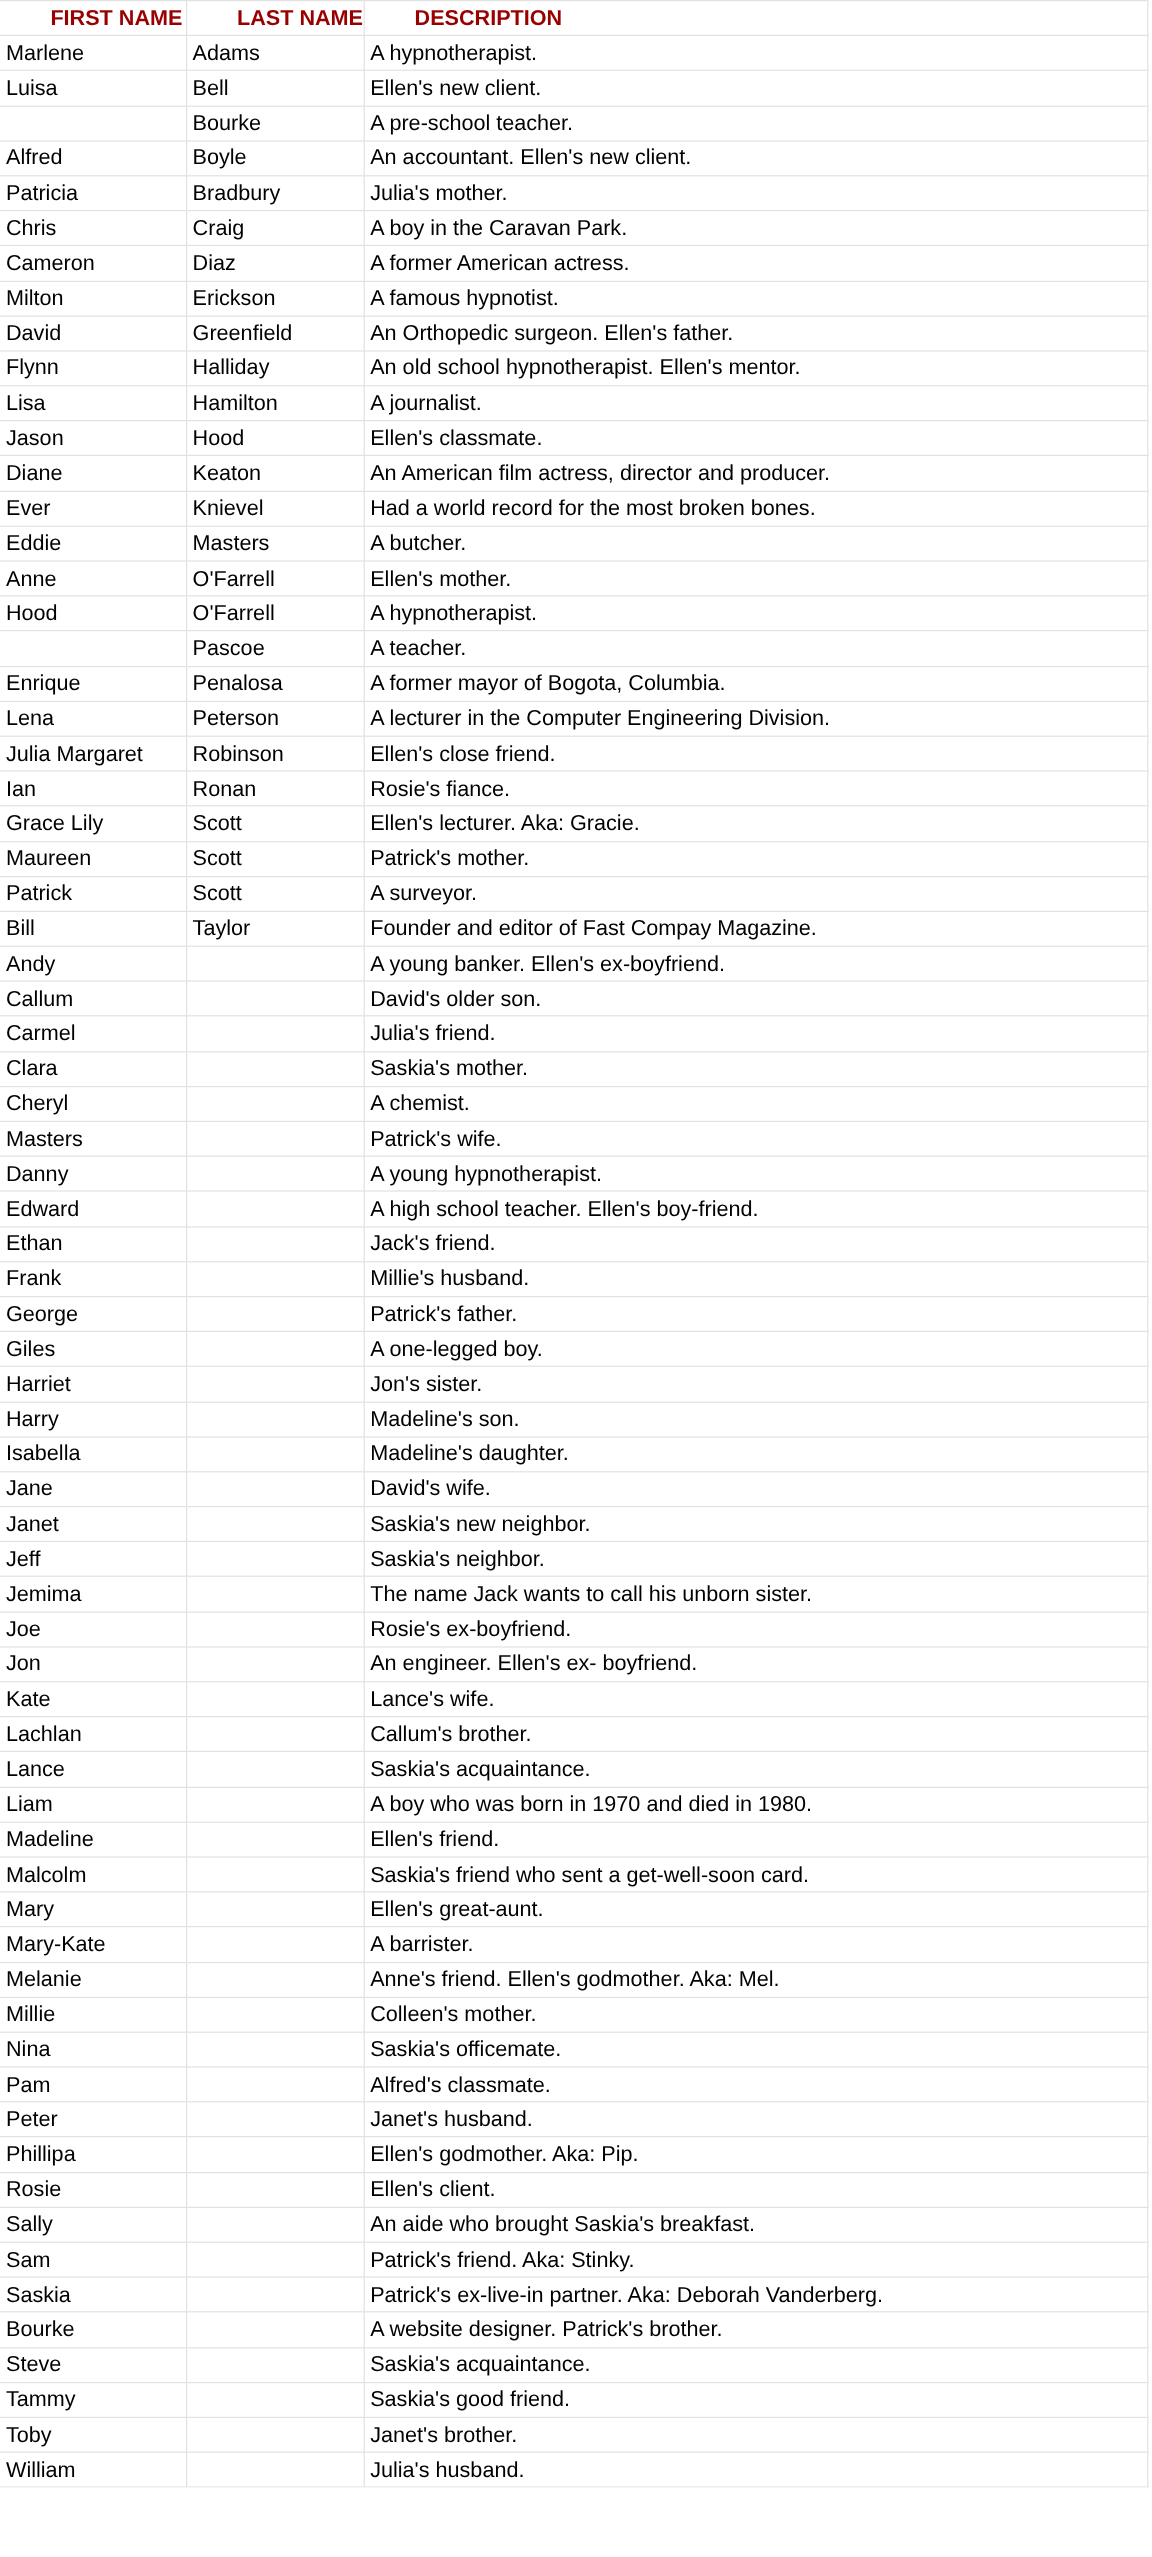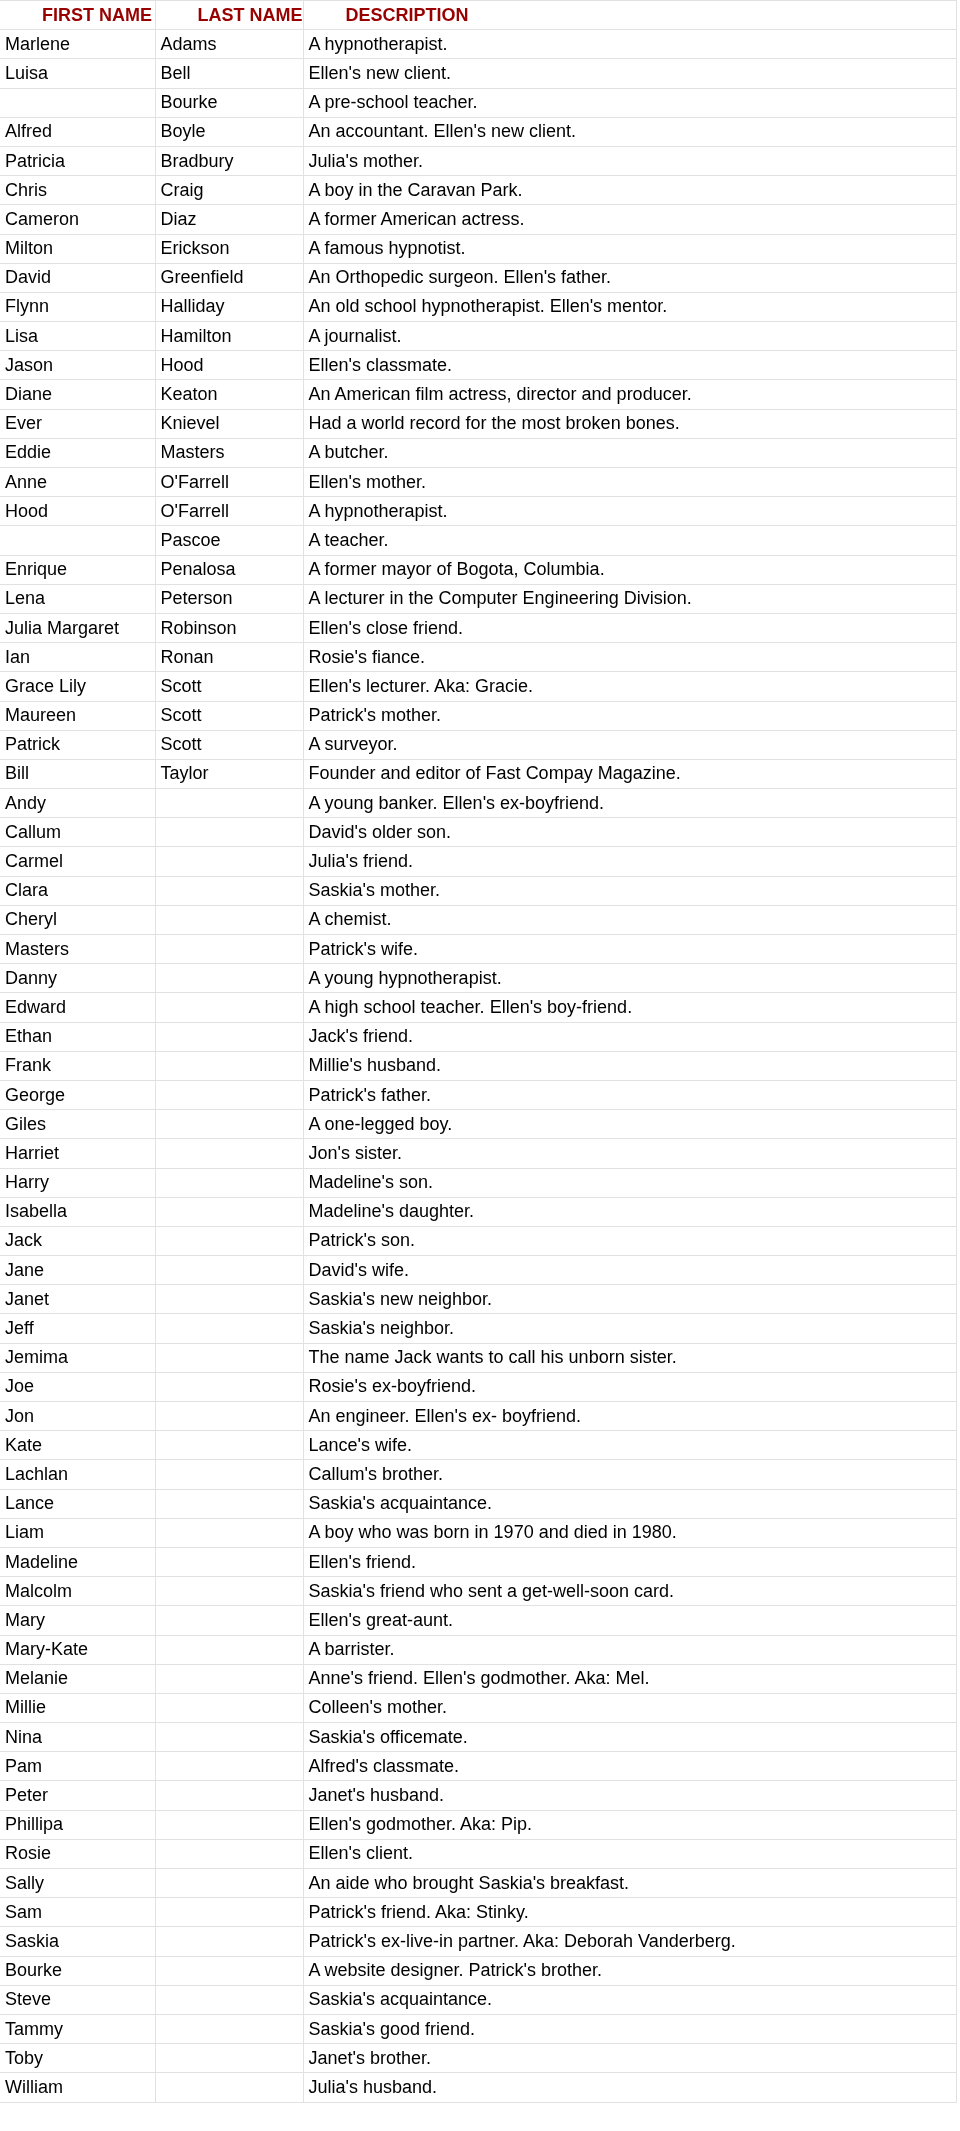--- a/index.html
+++ b/index.html
@@ -255,25 +255,20 @@
     <td>Harry</td>
     <td></td>
     <td>Madeline's son.</td>
   </tr>
       <tr>
     <td>Isabella</td>
     <td></td>
     <td>Madeline's daughter.</td>
   </tr>
       <tr>
-    <td>Jack</td>
-    <td></td>
-    <td>Patrick's son.</td>
-  </tr>
-      <tr>
     <td>Jane</td>
     <td></td>
     <td>David's wife.</td>
   </tr>
       <tr>
     <td>Janet</td>
     <td></td>
     <td>Saskia's new neighbor.</td>
   </tr>
       <tr>

